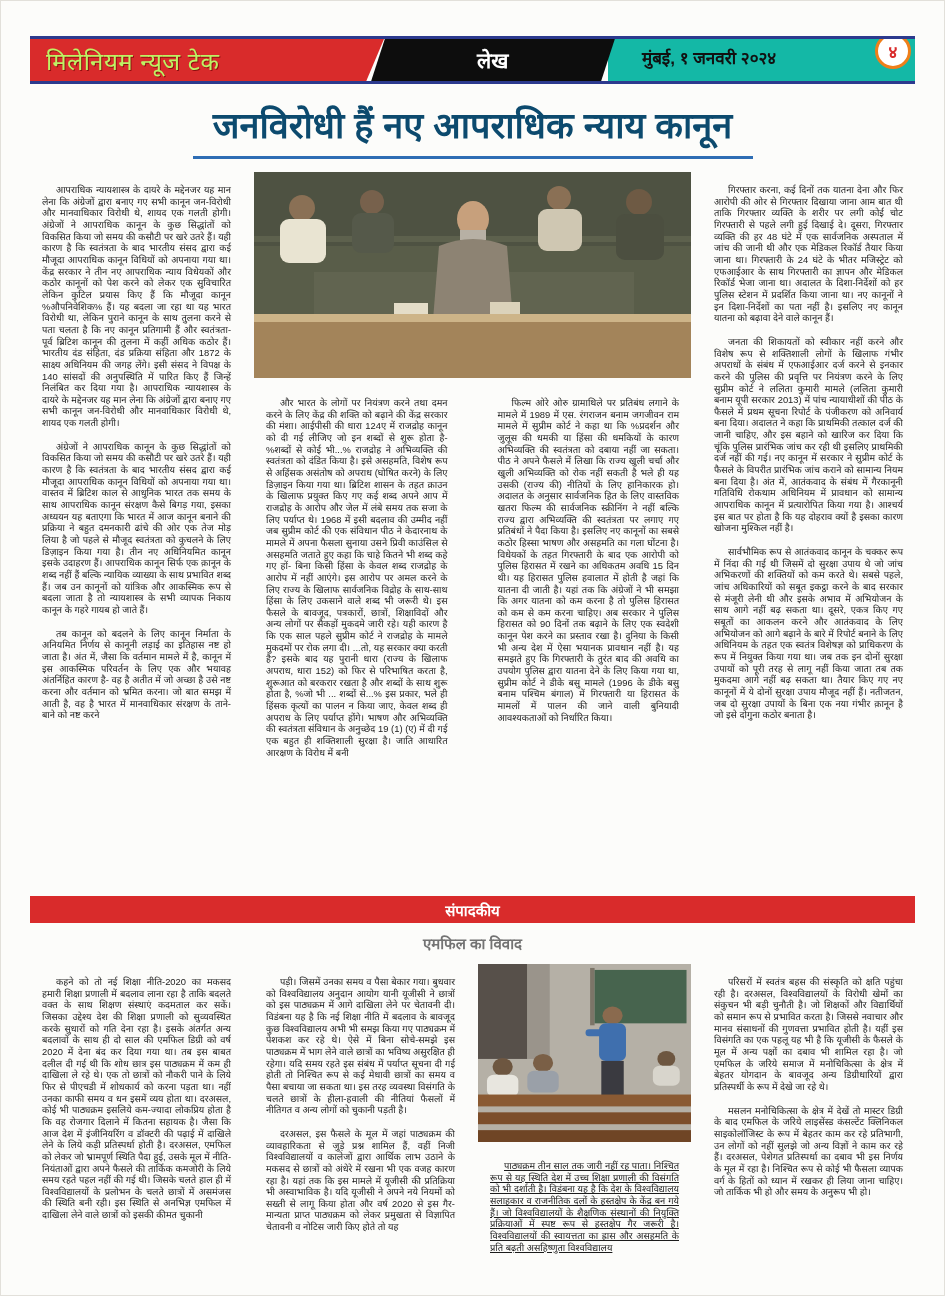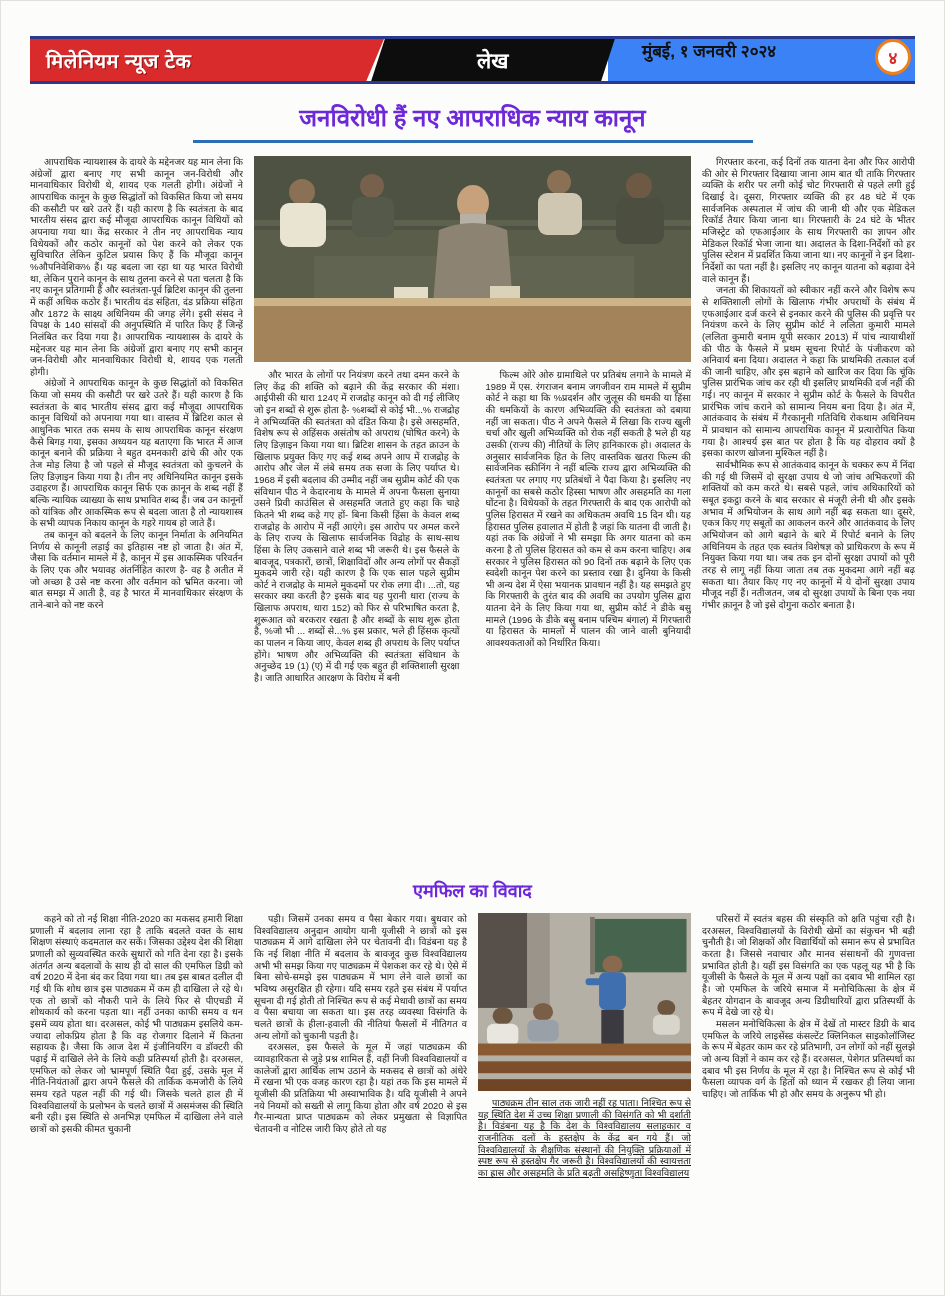--- a/index.html
+++ b/index.html
@@ -5,41 +5,41 @@
   html,body{margin:0;padding:0;background:#e9e9e7;}
   .sheet{
     width:945px;height:1296px;box-sizing:border-box;background:#fcfcfa;
     margin:0 auto;position:relative;padding:36px 30px 18px;
     font-family:"Liberation Sans","DejaVu Sans",sans-serif;color:#1b1b1b;
     box-shadow:inset 0 0 0 1px #e2e0da;overflow:hidden;
   }
   
   .masthead-row{display:flex;align-items:stretch;height:42px;border-top:3px solid #2c3a8e;border-bottom:3px solid #2c3a8e;overflow:hidden;}
   .masthead-left{background:#d92b2b;flex:0 0 338px;display:flex;align-items:center;padding-left:16px;clip-path:polygon(0 0,100% 0,95% 100%,0 100%);}
-  .masthead-left span{color:#ffffff;font-weight:bold;font-size:20px;letter-spacing:.5px;text-shadow:1px 1px 0 #8d0f0f;}
+  .masthead-left span{color:#bef264;font-weight:normal;font-size:24px;letter-spacing:.5px;text-shadow:1px 1px 0 #8d0f0f;}
   .masthead-center{background:#0d0d0d;flex:0 0 230px;margin-left:-6px;transform:skewX(-18deg);display:flex;align-items:center;justify-content:center;}
   .masthead-center span{transform:skewX(18deg);color:#fff;font-weight:bold;font-size:21px;}
-  .masthead-right{flex:1;display:flex;align-items:flex-start;justify-content:space-between;padding:0 4px 0 34px;background:#3b82f6;}
+  .masthead-right{flex:1;display:flex;align-items:flex-end;justify-content:space-between;padding:0 4px 12px 34px;background:#14b8a6;}
   .dateline{font-weight:bold;font-size:17px;color:#111;}
   .pagenum{width:30px;height:30px;border:3px solid #ef7f1a;border-radius:50%;display:flex;align-items:center;justify-content:center;color:#d92b2b;font-weight:bold;font-size:17px;background:#fff;}
   
-  .headline1{font-size:24px;font-weight:bold;text-align:center;margin:16px 0 0;color:#6d28d9;}
+  .headline1{font-size:36px;font-weight:bold;text-align:center;margin:16px 0 0;color:#0c4a6e;}
   .headline-rule{width:560px;height:3px;background:#2e6db4;margin:7px auto 13px;}
   
-  .bodytext p{margin:0;text-indent:14px;font-size:9.4px;line-height:1.24;text-align:justify;}
+  .bodytext p{margin:12px;text-indent:14px;font-size:9.4px;line-height:1.24;text-align:justify;}
   .art1-grid{display:grid;grid-template-columns:repeat(4,1fr);column-gap:11px;}
   .tallcol{height:712px;overflow:hidden;}
   .mid{grid-column:2/4;}
   .photo1{margin:0 0 7px;width:100%;height:206px;overflow:hidden;background:#50543f;}
   .mid-cols{display:grid;grid-template-columns:1fr 1fr;column-gap:26px;}
   .midcol{height:499px;overflow:hidden;}
   
   .edit-band{margin-top:12px;background:#d92b2b;height:27px;display:flex;align-items:center;justify-content:center;}
   .edit-band span{color:#fff;font-weight:bold;font-size:15px;}
-  .headline2{font-size:18px;font-weight:bold;text-align:center;margin:10px 0 11px;color:#6d28d9;}
+  .headline2{font-size:15px;font-weight:bold;text-align:center;margin:10px 0 11px;color:#737373;}
   .art2-grid{display:grid;grid-template-columns:repeat(4,1fr);column-gap:11px;}
   .shortcol{height:330px;overflow:hidden;}
   .photo2{margin:0 0 6px;width:100%;height:178px;overflow:hidden;background:#a9a49a;}
   .col3-text{height:146px;overflow:hidden;text-decoration:underline;}
   svg{display:block;}
 </style>
 </head>
 <body>
 
 <div class="sheet">
@@ -106,20 +106,23 @@
 
       <div class="tallcol bodytext">
           <p>गिरफ्तार करना, कई दिनों तक यातना देना और फिर आरोपी की ओर से गिरफ्तार दिखाया जाना आम बात थी ताकि गिरफ्तार व्यक्ति के शरीर पर लगी कोई चोट गिरफ्तारी से पहले लगी हुई दिखाई दे। दूसरा, गिरफ्तार व्यक्ति की हर 48 घंटे में एक सार्वजनिक अस्पताल में जांच की जानी थी और एक मेडिकल रिकॉर्ड तैयार किया जाना था। गिरफ्तारी के 24 घंटे के भीतर मजिस्ट्रेट को एफआईआर के साथ गिरफ्तारी का ज्ञापन और मेडिकल रिकॉर्ड भेजा जाना था। अदालत के दिशा-निर्देशों को हर पुलिस स्टेशन में प्रदर्शित किया जाना था। नए कानूनों ने इन दिशा-निर्देशों का पता नहीं है। इसलिए नए कानून यातना को बढ़ावा देने वाले कानून हैं।</p>
           <p>जनता की शिकायतों को स्वीकार नहीं करने और विशेष रूप से शक्तिशाली लोगों के खिलाफ गंभीर अपराधों के संबंध में एफआईआर दर्ज करने से इनकार करने की पुलिस की प्रवृत्ति पर नियंत्रण करने के लिए सुप्रीम कोर्ट ने ललिता कुमारी मामले (ललिता कुमारी बनाम यूपी सरकार 2013) में पांच न्यायाधीशों की पीठ के फैसले में प्रथम सूचना रिपोर्ट के पंजीकरण को अनिवार्य बना दिया। अदालत ने कहा कि प्राथमिकी तत्काल दर्ज की जानी चाहिए, और इस बहाने को खारिज कर दिया कि चूंकि पुलिस प्रारंभिक जांच कर रही थी इसलिए प्राथमिकी दर्ज नहीं की गई। नए कानून में सरकार ने सुप्रीम कोर्ट के फैसले के विपरीत प्रारंभिक जांच कराने को सामान्य नियम बना दिया है। अंत में, आतंकवाद के संबंध में गैरकानूनी गतिविधि रोकथाम अधिनियम में प्रावधान को सामान्य आपराधिक कानून में प्रत्यारोपित किया गया है। आश्चर्य इस बात पर होता है कि यह दोहराव क्यों है इसका कारण खोजना मुश्किल नहीं है।</p>
           <p>सार्वभौमिक रूप से आतंकवाद कानून के चक्कर रूप में निंदा की गई थी जिसमें दो सुरक्षा उपाय थे जो जांच अभिकरणों की शक्तियों को कम करते थे। सबसे पहले, जांच अधिकारियों को सबूत इकट्ठा करने के बाद सरकार से मंजूरी लेनी थी और इसके अभाव में अभियोजन के साथ आगे नहीं बढ़ सकता था। दूसरे, एकत्र किए गए सबूतों का आकलन करने और आतंकवाद के लिए अभियोजन को आगे बढ़ाने के बारे में रिपोर्ट बनाने के लिए अधिनियम के तहत एक स्वतंत्र विशेषज्ञ को प्राधिकरण के रूप में नियुक्त किया गया था। जब तक इन दोनों सुरक्षा उपायों को पूरी तरह से लागू नहीं किया जाता तब तक मुकदमा आगे नहीं बढ़ सकता था। तैयार किए गए नए कानूनों में ये दोनों सुरक्षा उपाय मौजूद नहीं हैं। नतीजतन, जब दो सुरक्षा उपायों के बिना एक नया गंभीर क़ानून है जो इसे दोगुना कठोर बनाता है।</p>
         </div>
     </div>
   </section>
 
   <section>
+    <div class="edit-band">
+      <span>संपादकीय</span>
+    </div>
     <h2 class="headline2">एमफिल का विवाद</h2>
 
     <div class="art2-grid">
       <div class="shortcol bodytext">
           <p>कहने को तो नई शिक्षा नीति-2020 का मकसद हमारी शिक्षा प्रणाली में बदलाव लाना रहा है ताकि बदलते वक्त के साथ शिक्षण संस्थाएं कदमताल कर सकें। जिसका उद्देश्य देश की शिक्षा प्रणाली को सुव्यवस्थित करके सुधारों को गति देना रहा है। इसके अंतर्गत अन्य बदलावों के साथ ही दो साल की एमफिल डिग्री को वर्ष 2020 में देना बंद कर दिया गया था। तब इस बाबत दलील दी गई थी कि शोध छात्र इस पाठ्यक्रम में कम ही दाखिला ले रहे थे। एक तो छात्रों को नौकरी पाने के लिये फिर से पीएचडी में शोधकार्य को करना पड़ता था। नहीं उनका काफी समय व धन इसमें व्यय होता था। दरअसल, कोई भी पाठ्यक्रम इसलिये कम-ज्यादा लोकप्रिय होता है कि वह रोजगार दिलाने में कितना सहायक है। जैसा कि आज देश में इंजीनियरिंग व डॉक्टरी की पढ़ाई में दाखिले लेने के लिये कड़ी प्रतिस्पर्धा होती है। दरअसल, एमफिल को लेकर जो भ्रामपूर्ण स्थिति पैदा हुई, उसके मूल में नीति-नियंताओं द्वारा अपने फैसले की तार्किक कमजोरी के लिये समय रहते पहल नहीं की गई थी। जिसके चलते हाल ही में विश्वविद्यालयों के प्रलोभन के चलते छात्रों में असमंजस की स्थिति बनी रही। इस स्थिति से अनभिज्ञ एमफिल में दाखिला लेने वाले छात्रों को इसकी कीमत चुकानी</p>
         </div>
       <div class="shortcol bodytext">
           <p>पड़ी। जिसमें उनका समय व पैसा बेकार गया। बुधवार को विश्वविद्यालय अनुदान आयोग यानी यूजीसी ने छात्रों को इस पाठ्यक्रम में आगे दाखिला लेने पर चेतावनी दी। विडंबना यह है कि नई शिक्षा नीति में बदलाव के बावजूद कुछ विश्वविद्यालय अभी भी समझ किया गए पाठ्यक्रम में पेशकश कर रहे थे। ऐसे में बिना सोचे-समझे इस पाठ्यक्रम में भाग लेने वाले छात्रों का भविष्य असुरक्षित ही रहेगा। यदि समय रहते इस संबंध में पर्याप्त सूचना दी गई होती तो निश्चित रूप से कई मेधावी छात्रों का समय व पैसा बचाया जा सकता था। इस तरह व्यवस्था विसंगति के चलते छात्रों के हीला-हवाली की नीतियां फैसलों में नीतिगत व अन्य लोगों को चुकानी पड़ती है।</p>
           <p>दरअसल, इस फैसले के मूल में जहां पाठ्यक्रम की व्यावहारिकता से जुड़े प्रश्न शामिल हैं, वहीं निजी विश्वविद्यालयों व कालेजों द्वारा आर्थिक लाभ उठाने के मकसद से छात्रों को अंधेरे में रखना भी एक वजह कारण रहा है। यहां तक कि इस मामले में यूजीसी की प्रतिक्रिया भी अस्वाभाविक है। यदि यूजीसी ने अपने नये नियमों को सख्ती से लागू किया होता और वर्ष 2020 से इस गैर-मान्यता प्राप्त पाठ्यक्रम को लेकर प्रमुखता से विज्ञापित चेतावनी व नोटिस जारी किए होते तो यह</p>
         </div>

